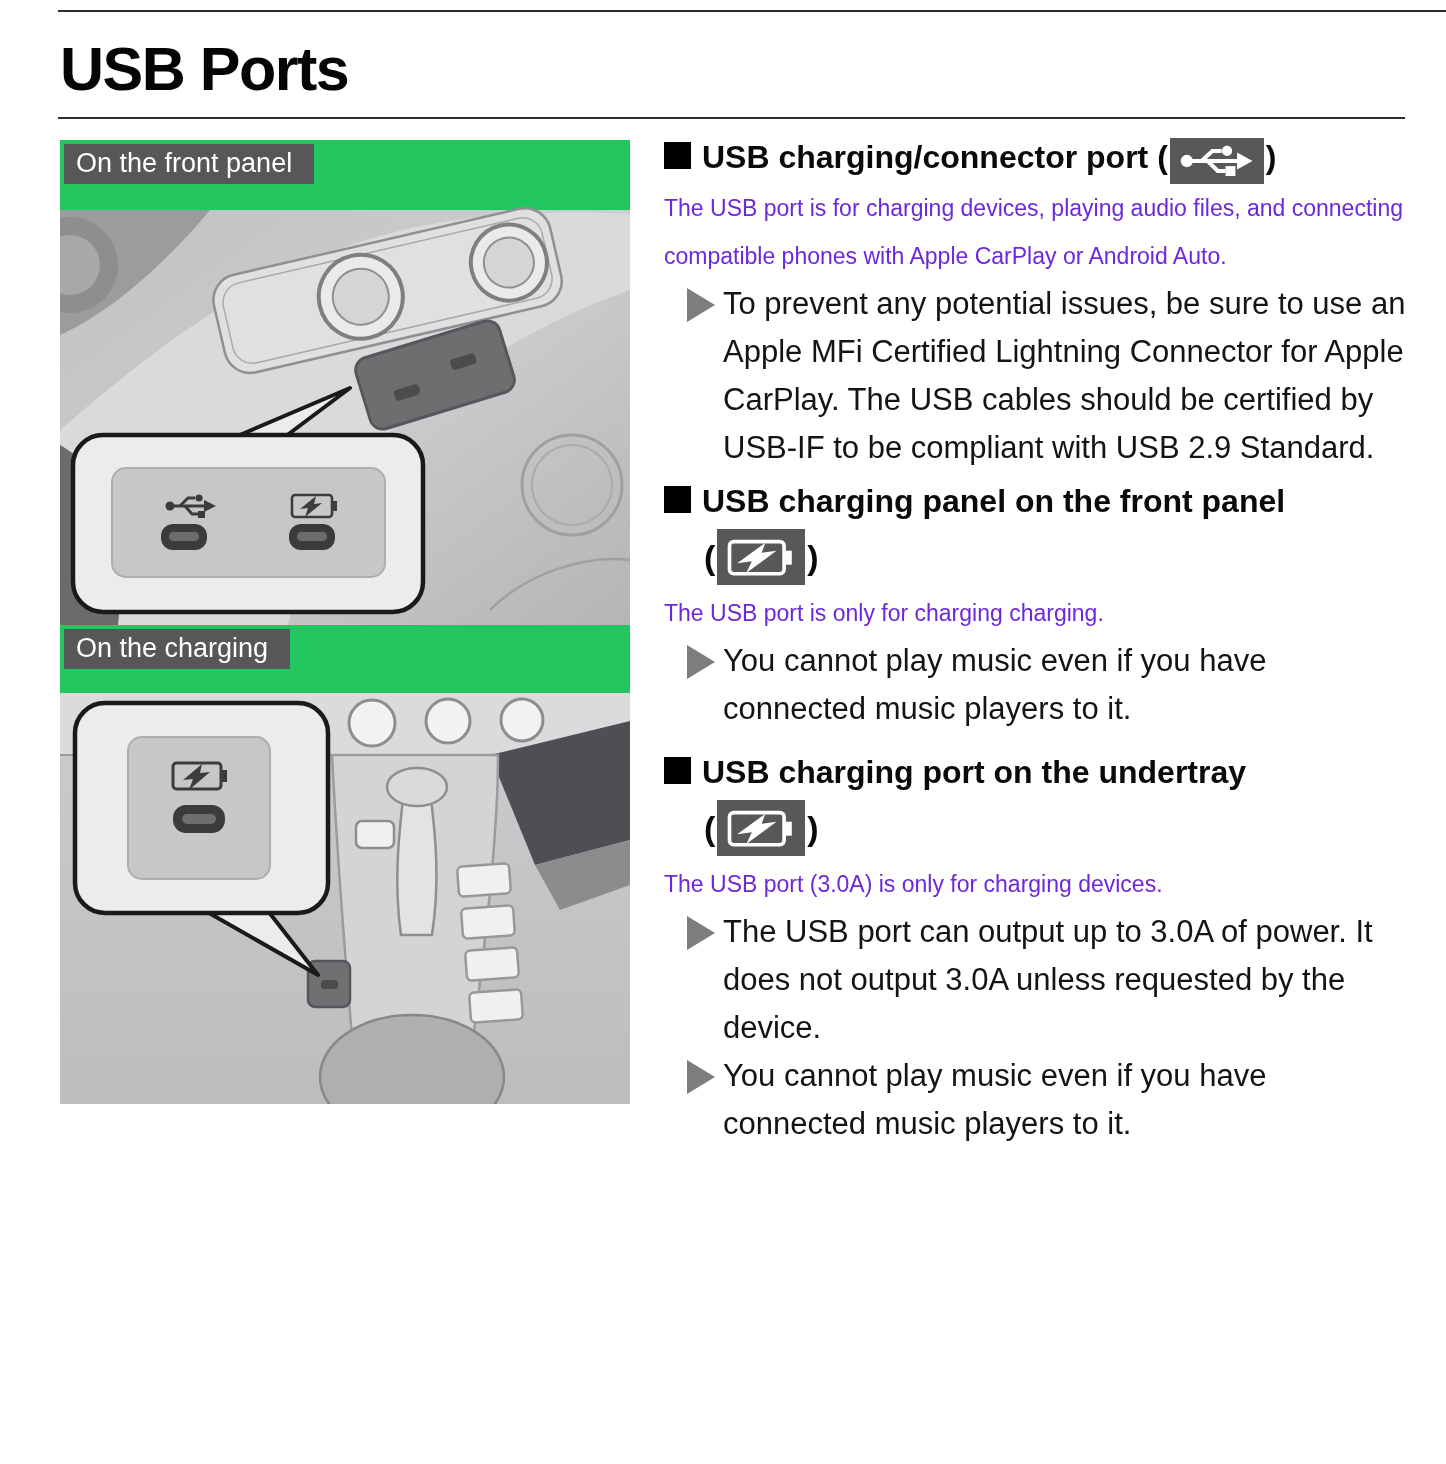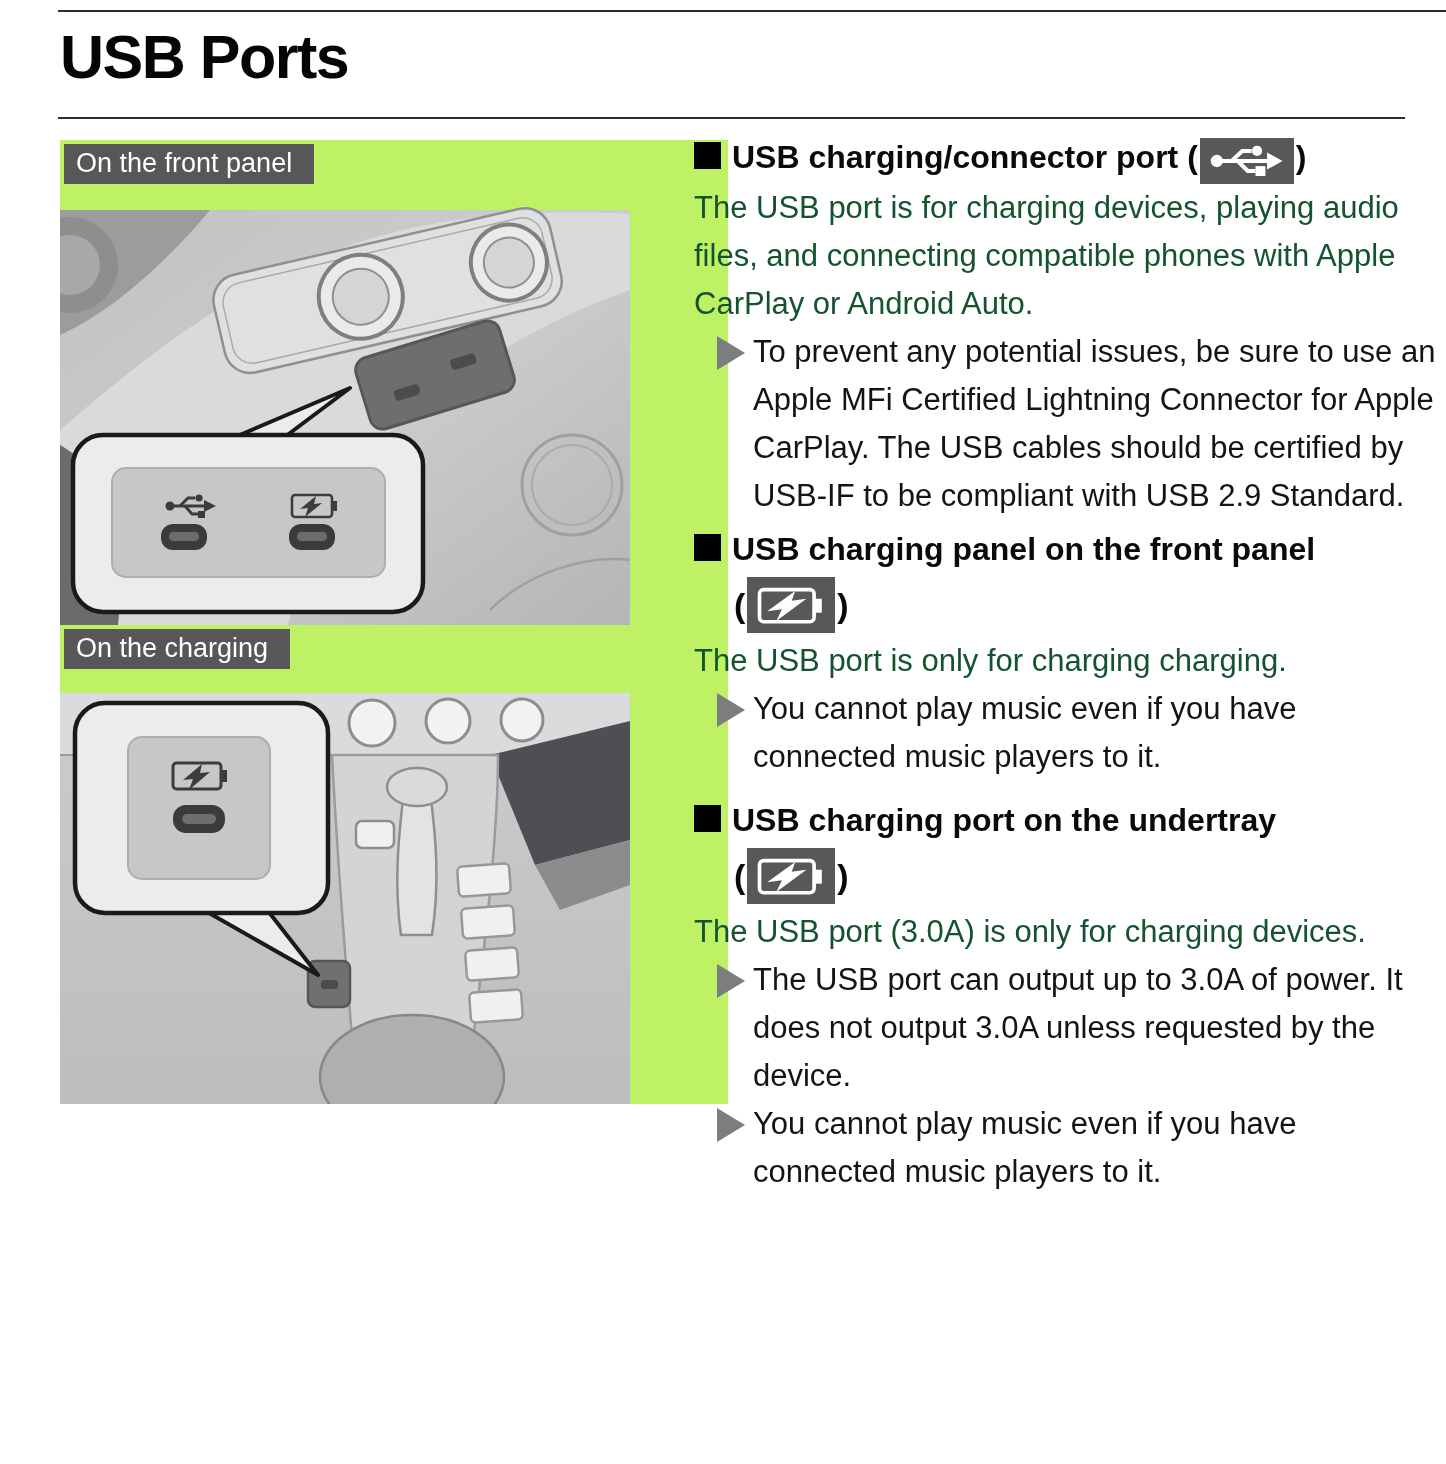--- a/index.html
+++ b/index.html
@@ -2,45 +2,45 @@
 <html><head>
 <meta charset="utf-8">
 <style>
   * { box-sizing: border-box; }
   html,body { margin:0; padding:0; background:#ffffff; }
   .page {
     position:relative; width:1446px; height:1464px; background:#ffffff;
     font-family:"Liberation Sans", sans-serif; color:#121212; overflow:hidden;
   }
   .top-rule { position:absolute; left:58px; right:0; top:10px; border-top:2px solid #2d2d2d; }
-  .doc-title { position:absolute; left:60px; top:22px; margin:0; font-size:61px; font-weight:bold; letter-spacing:-1.5px; color:#050505; }
+  .doc-title { position:absolute; left:60px; top:34px; margin:0; font-size:61px; font-weight:bold; letter-spacing:-1.5px; color:#050505; }
   .sub-rule { position:absolute; left:58px; top:117px; width:1347px; border-top:2px solid #2d2d2d; }
 
   
   .left-col { position:absolute; left:60px; top:140px; width:570px; }
-  .figure { position:relative; width:668px; background:#bef264; }
+  .figure { position:relative; width:570px; background:#22c55e; }
   .figure.f1 { height:485px; }
   .figure.f2 { height:479px; margin-top:203px; }
   .fig-label {
     position:absolute; left:4px; top:4px; z-index:3; background:#57575a; color:#ffffff;
     font-size:27px; line-height:30px; padding:4px 22px 6px 12px; white-space:nowrap;
   }
   .fig-svg { position:absolute; left:0; top:0; }
 
   
-  .right-col { position:absolute; left:694px; top:134px; width:750px; }
+  .right-col { position:absolute; left:664px; top:134px; width:750px; }
   .sec-head { margin:0; font-size:32px; font-weight:bold; line-height:47px; color:#0a0a0a; }
   .sec-head .sq { display:inline-block; width:27px; height:27px; background:#000; margin-right:11px; transform:translateY(1px); }
   .h-paren-line { display:inline-flex; align-items:center; margin-left:40px; height:64px; }
   .h-paren { font-size:34px; font-weight:bold; }
   .icon-box { display:inline-block; vertical-align:-10px; background:#58585a; margin:0 2px; }
   .icon-usb  { width:94px; height:46px; padding:6px 8px; }
   .icon-batt { width:88px; height:56px; padding:7px 10px; }
   .h-paren-line .icon-box { vertical-align:middle; }
-  .body-p { margin:0; font-size:31px; line-height:48px; color:#14532d; }
+  .body-p { margin:0; font-size:23px; line-height:48px; color:#6d28d9; }
   .bullets { list-style:none; margin:0; padding:0; }
   .bullets li { display:flex; align-items:flex-start; padding-left:23px; font-size:31px; line-height:48px; color:#141414; }
   .tri { flex:0 0 auto; width:0; height:0; border-left:28px solid #7c7d7f; border-top:17px solid transparent; border-bottom:17px solid transparent; margin:8px 8px 0 0; }
   .sec { margin:0 0 6px 0; }
   .sec3 { margin-top:16px; }
 </style>
 </head>
 <body>
 
 <div class="page">

